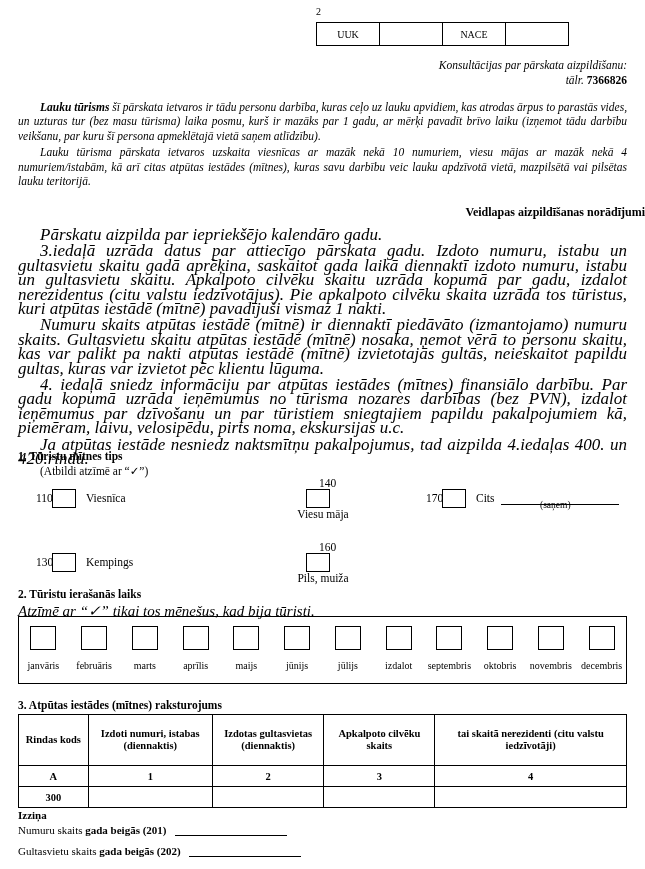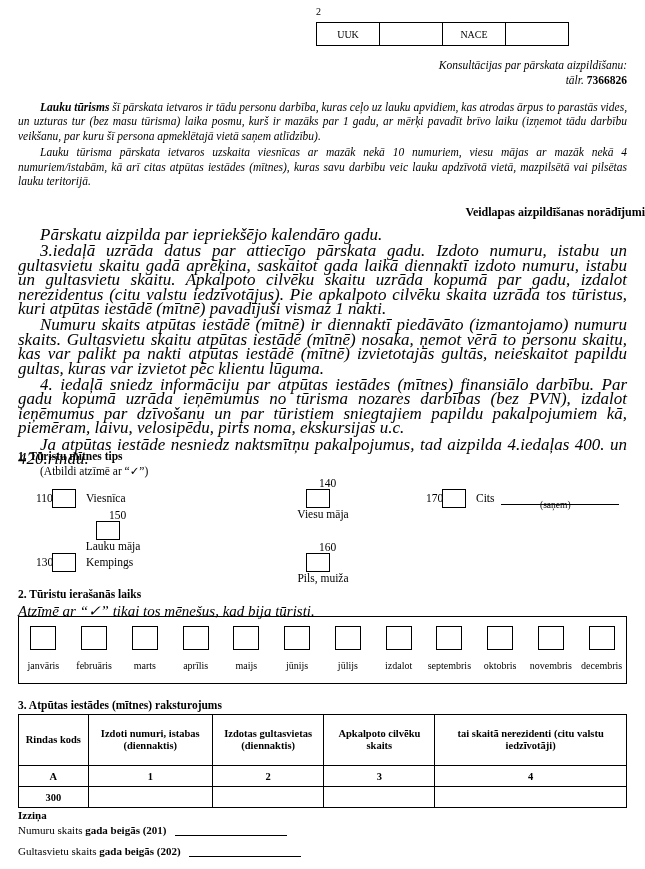--- a/index.html
+++ b/index.html
@@ -345,25 +345,20 @@
       </div>
       <div class="q1-cell c3">
         <span class="code-num">170</span>
         <span class="checkbox"></span>
         <span class="cb-label">Cits</span>
         <span class="cits-line"></span>
       </div>
     </div>
 
     <div class="q1-row">
-      <div class="q1-cell c2">
-        <span class="code-num">150</span>
-        <span class="checkbox"></span>
-        <span class="cb-label">Lauku māja</span>
-      </div>
       <div class="q1-cell c3"></div>
     </div>
 
     <div class="q1-row">
       <div class="q1-cell c1">
         <span class="code-num">130</span>
         <span class="checkbox"></span>
         <span class="cb-label">Kempings</span>
       </div>
       <div class="q1-cell c2">

